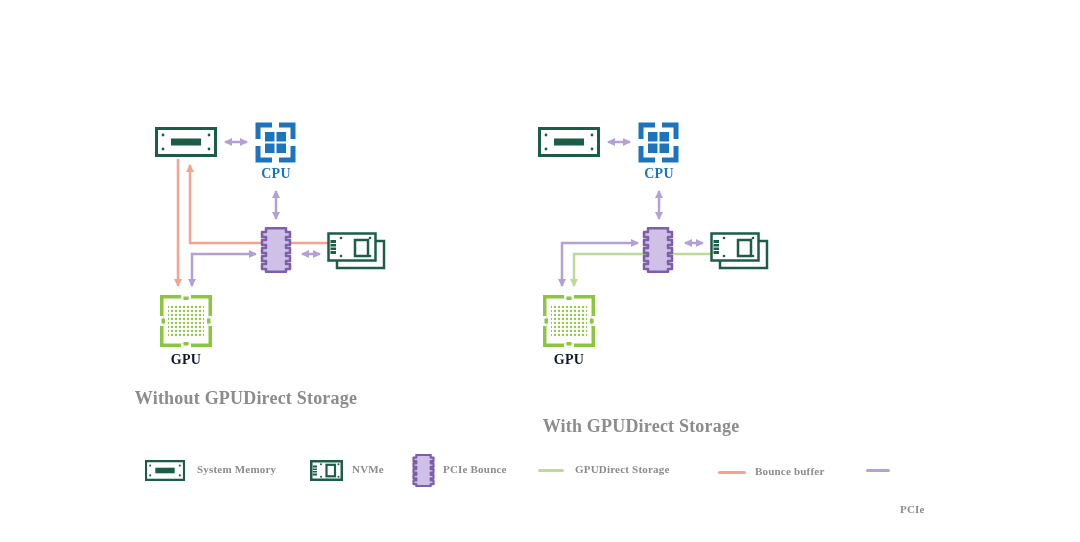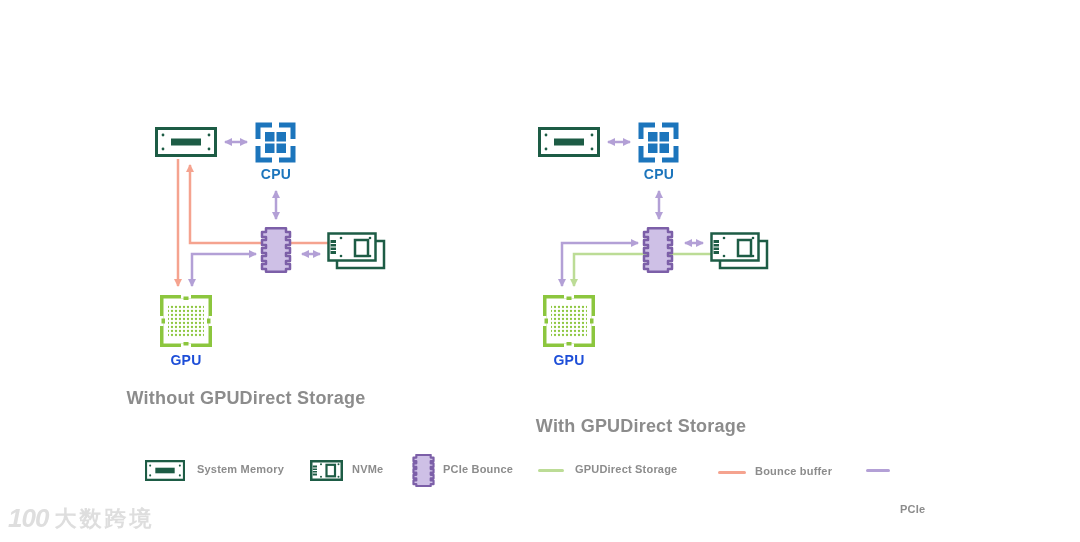--- a/index.html
+++ b/index.html
@@ -1,23 +1,23 @@
 <!DOCTYPE html>
 <html><head>
 <meta charset="utf-8">
 <style>
   html,body{margin:0;padding:0;background:#fff;}
   #canvas{position:relative;width:1080px;height:542px;background:#fff;overflow:hidden;
-          font-family:Liberation Sans, sans-serif;}
+          font-family:Liberation Serif, serif;}
   .abs{position:absolute;}
   .icon svg{display:block;width:100%;height:100%;}
   .lbl{position:absolute;font-weight:bold;font-size:14px;transform:translateX(-50%);
        letter-spacing:0.3px;white-space:nowrap;}
   .cpu-lbl{color:#1C75BC;}
-  .gpu-lbl{color:#1d4ed8;}
+  .gpu-lbl{color:#0f172a;}
   .caption{position:absolute;color:#8C8C8C;font-size:18px;letter-spacing:0.2px;
            transform:translateX(-50%);white-space:nowrap;font-weight:bold;}
   .legend-label{position:absolute;color:#8C8C8C;font-size:11px;top:463px;
                 white-space:nowrap;letter-spacing:0.2px;font-weight:bold;}
   .legend-line{position:absolute;height:3px;top:469px;border-radius:2px;}
   .wm{position:absolute;left:8px;top:503px;color:#dedede;display:flex;align-items:center;
       font-weight:bold;}
   .wm-logo{font-size:26px;font-style:italic;letter-spacing:-1px;margin-right:6px;}
   .wm-text{font-size:22px;letter-spacing:3px;}
 </style>
@@ -223,18 +223,14 @@
 
   <div class="legend-line" style="left:538px;width:26px;background:#BCDC96;"></div>
   <div class="legend-label" style="left:575px;">GPUDirect Storage</div>
 
   <div class="legend-line" style="left:718px;width:28px;top:471px;background:#F5A38F;"></div>
   <div class="legend-label" style="left:755px;top:465px;">Bounce buffer</div>
 
   <div class="legend-line" style="left:866px;width:24px;background:#B3A0D6;"></div>
   <div class="legend-label" style="left:900px;margin-top:40px;">PCIe</div>
 
-  <div class="wm">
-    <span class="wm-logo">100</span>
-    <span class="wm-text">大数跨境</span>
-  </div>
 
 </div>
 
 </body></html>

